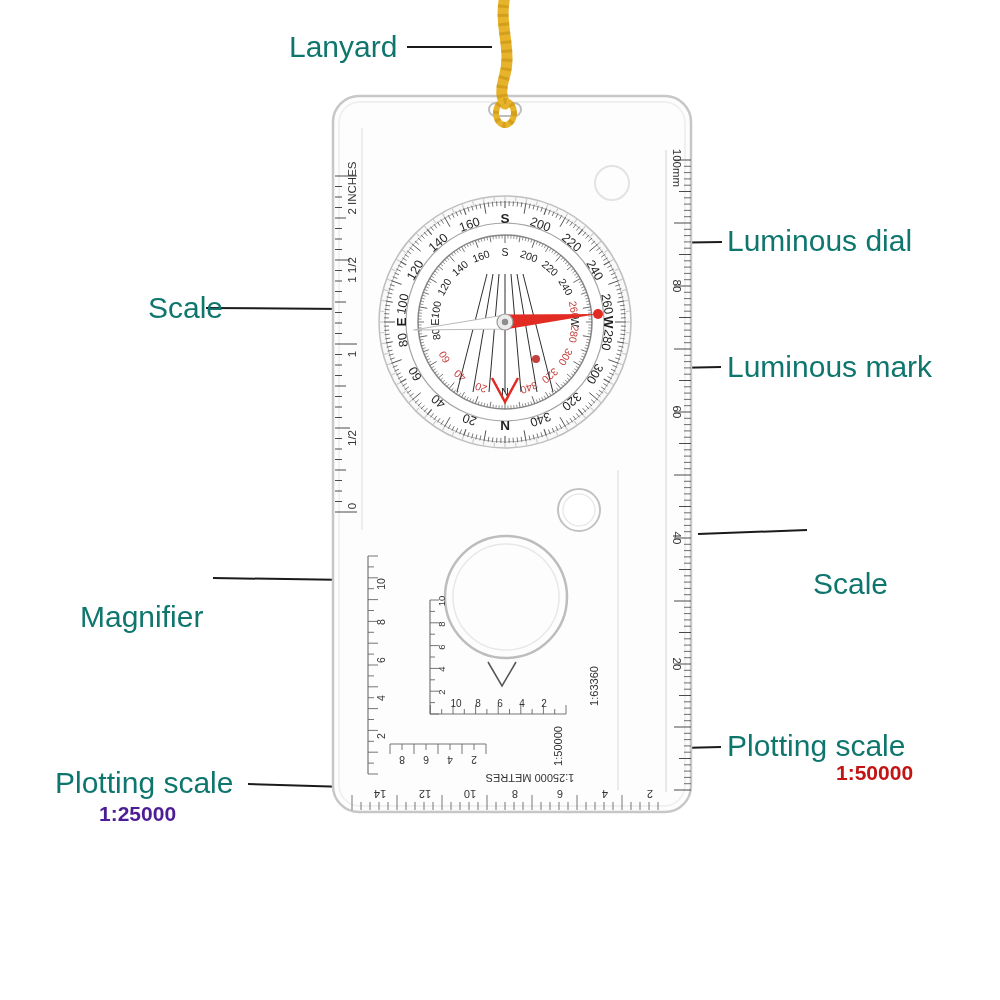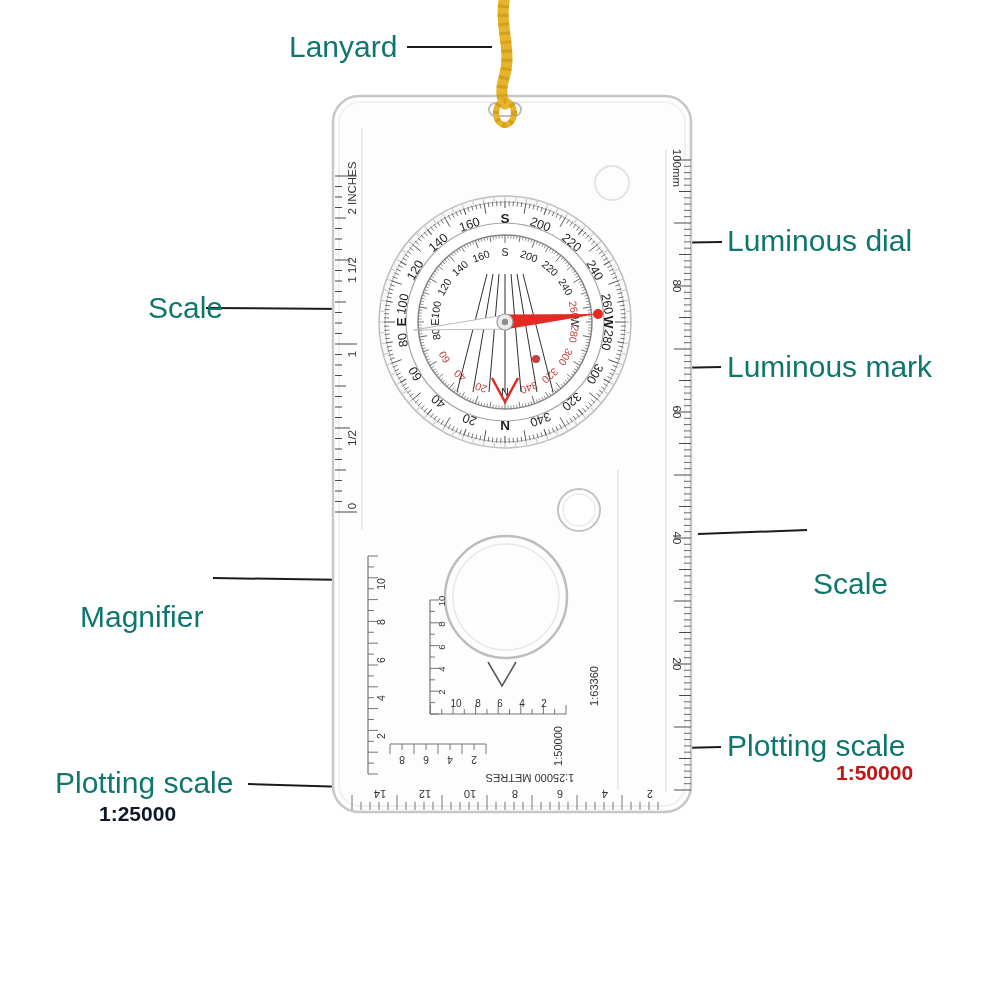--- a/index.html
+++ b/index.html
@@ -829,15 +829,15 @@
 
   <div class="label" style="left:289px;top:30px;">Lanyard</div>
   <div class="label" style="left:727px;top:224px;">Luminous dial</div>
   <div class="label" style="left:148px;top:291px;">Scale</div>
   <div class="label" style="left:727px;top:350px;text-align:center;">Luminous mark</div>
   <div class="label" style="left:813px;top:542px;margin-top:25px;">Scale</div>
   <div class="label" style="left:80px;top:560px;margin-top:40px;">Magnifier</div>
   <div class="label" style="left:727px;top:729px;">Plotting scale</div>
   <div class="ratio" style="left: 836px; top: 761px; color: rgb(194, 20, 20);">1:50000</div>
   <div class="label" style="left:55px;top:766px;">Plotting scale</div>
-  <div class="ratio" style="left: 99px; top: 802px; color: #0f172a;">1:25000</div>
+  <div class="ratio" style="left: 99px; top: 802px; color: #4c1d95;">1:25000</div>
 
 </div>
 
 </body></html>

